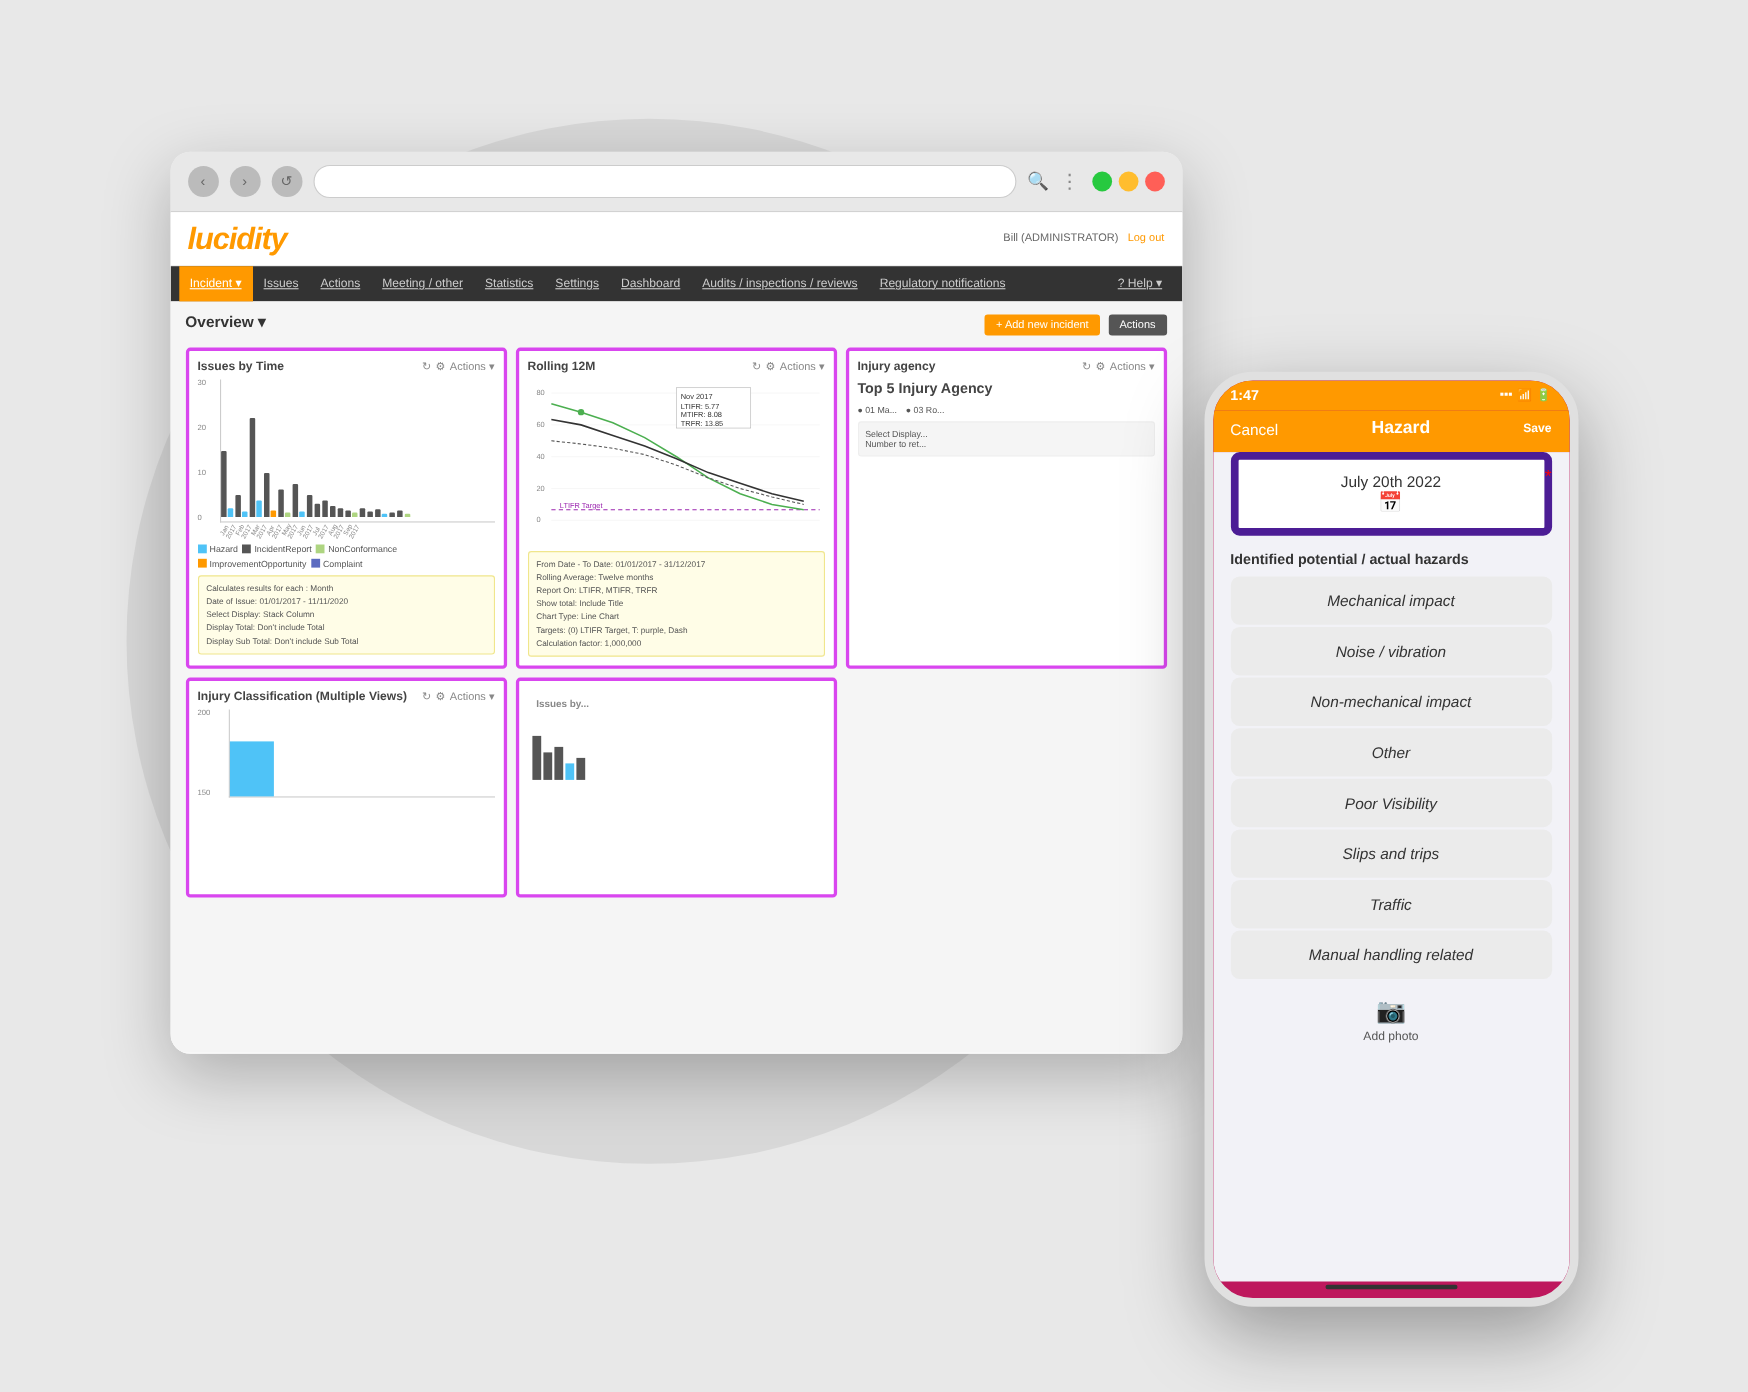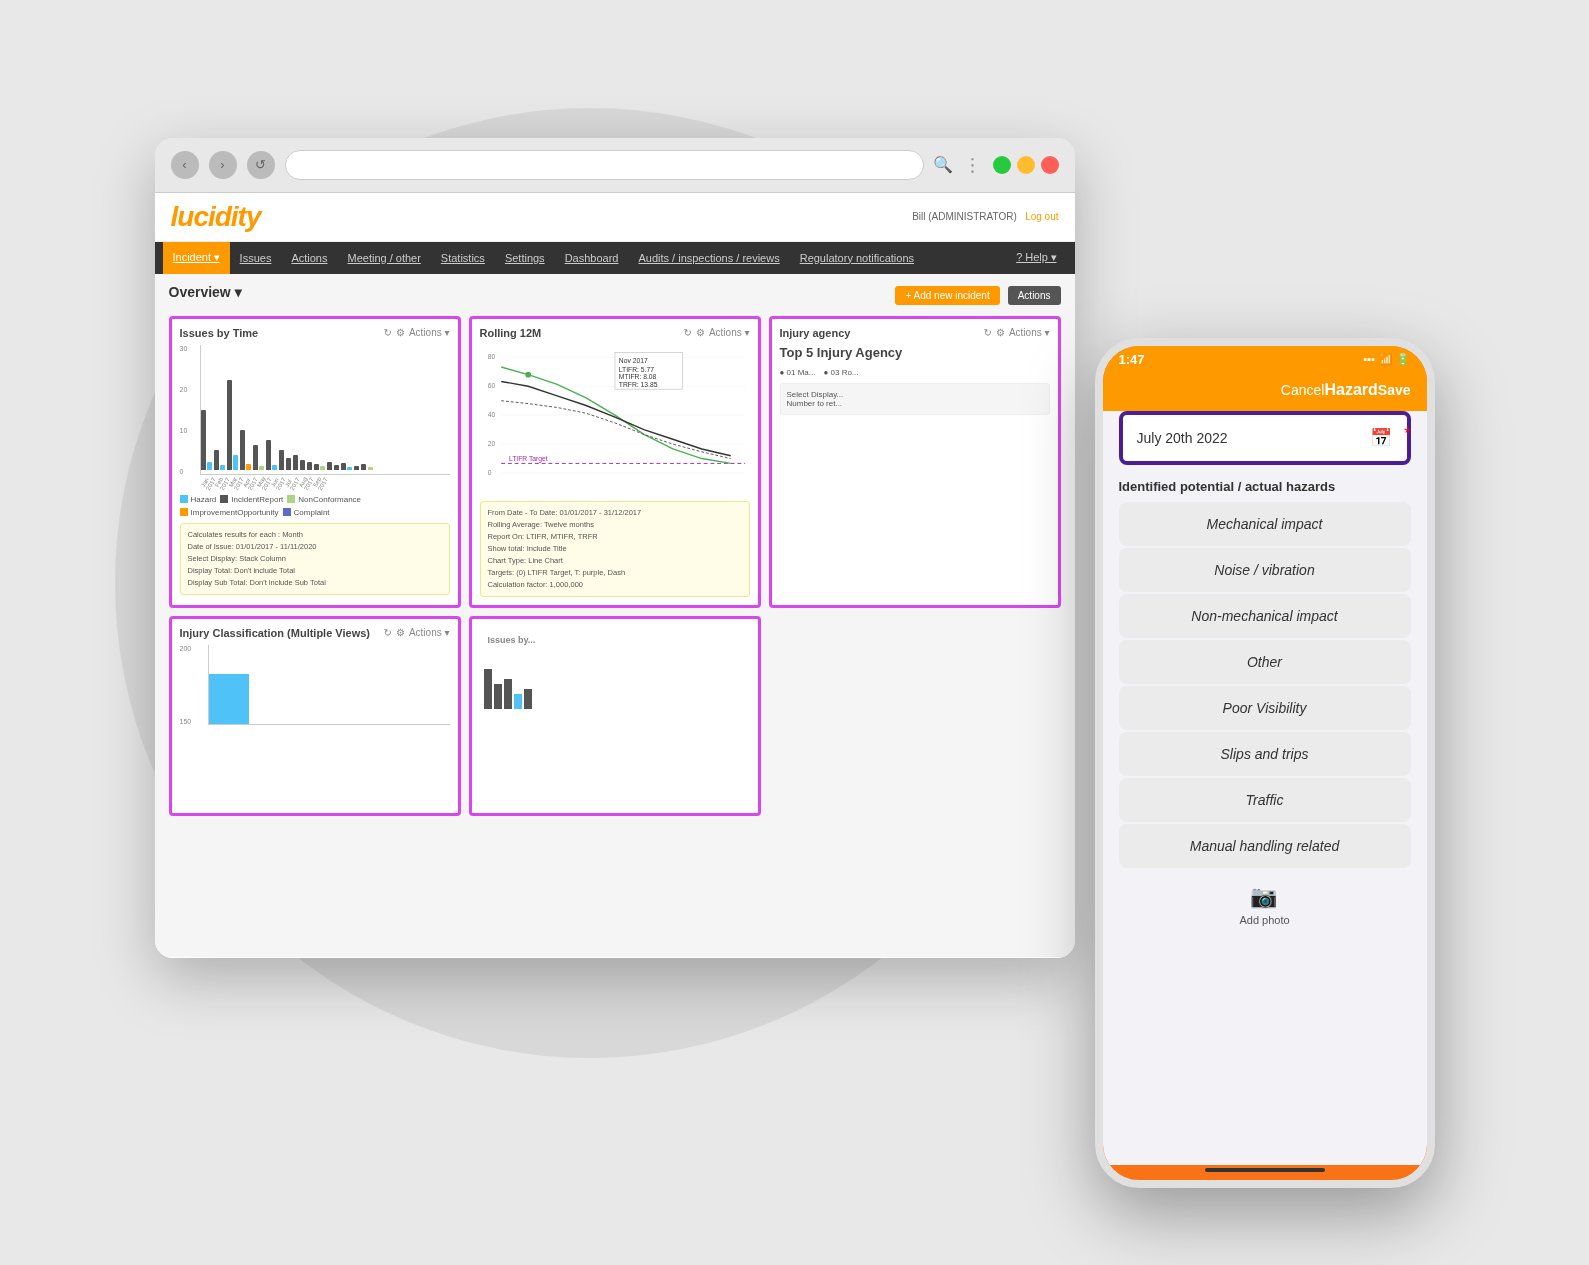--- a/index.html
+++ b/index.html
@@ -278,21 +278,21 @@
       margin-top: 6px;
     }
 
     
     .mobile-phone {
       position: absolute;
       top: 280px;
       right: 60px;
       width: 340px;
       height: 850px;
-      background: #f97316;
+      background: #be185d;
       border-radius: 44px;
       box-shadow: 0 25px 70px rgba(0,0,0,0.35);
       z-index: 10;
       overflow: hidden;
       border: 8px solid #e0e0e0;
     }
 
     .phone-notch-bar {
       background: #f90;
       padding: 6px 16px;
@@ -316,38 +316,38 @@
     .phone-icon {
       font-size: 11px;
       color: white;
     }
 
     .phone-nav {
       background: #f90;
       padding: 8px 16px 12px;
       display: flex;
       align-items: center;
-      justify-content: flex-end;
+      justify-content: space-between;
     }
 
     .phone-nav-cancel {
       color: white;
       font-size: 14px;
       cursor: pointer;
     }
 
     .phone-nav-title {
       color: white;
       font-size: 16px;
       font-weight: 600;
     }
 
     .phone-nav-save {
       color: white;
-      font-size: 14px;
+      font-size: 11px;
       font-weight: 600;
       cursor: pointer;
     }
 
     .phone-body {
       background: #f2f2f7;
       height: calc(100% - 80px);
       overflow: hidden;
     }
 
@@ -359,21 +359,22 @@
     }
 
     .phone-date-field {
       background: white;
       margin: 0 16px;
       border-radius: 8px;
       padding: 12px 14px;
       display: flex;
       align-items: center;
       justify-content: space-between;
-      border: 4px solid #4c1d95;
+      border: 7px solid #4c1d95;
+      flex-direction: column;
     }
 
     .phone-date-text {
       font-size: 14px;
       color: #333;
     }
 
     .phone-date-icon {
       font-size: 18px;
       color: #f90;

